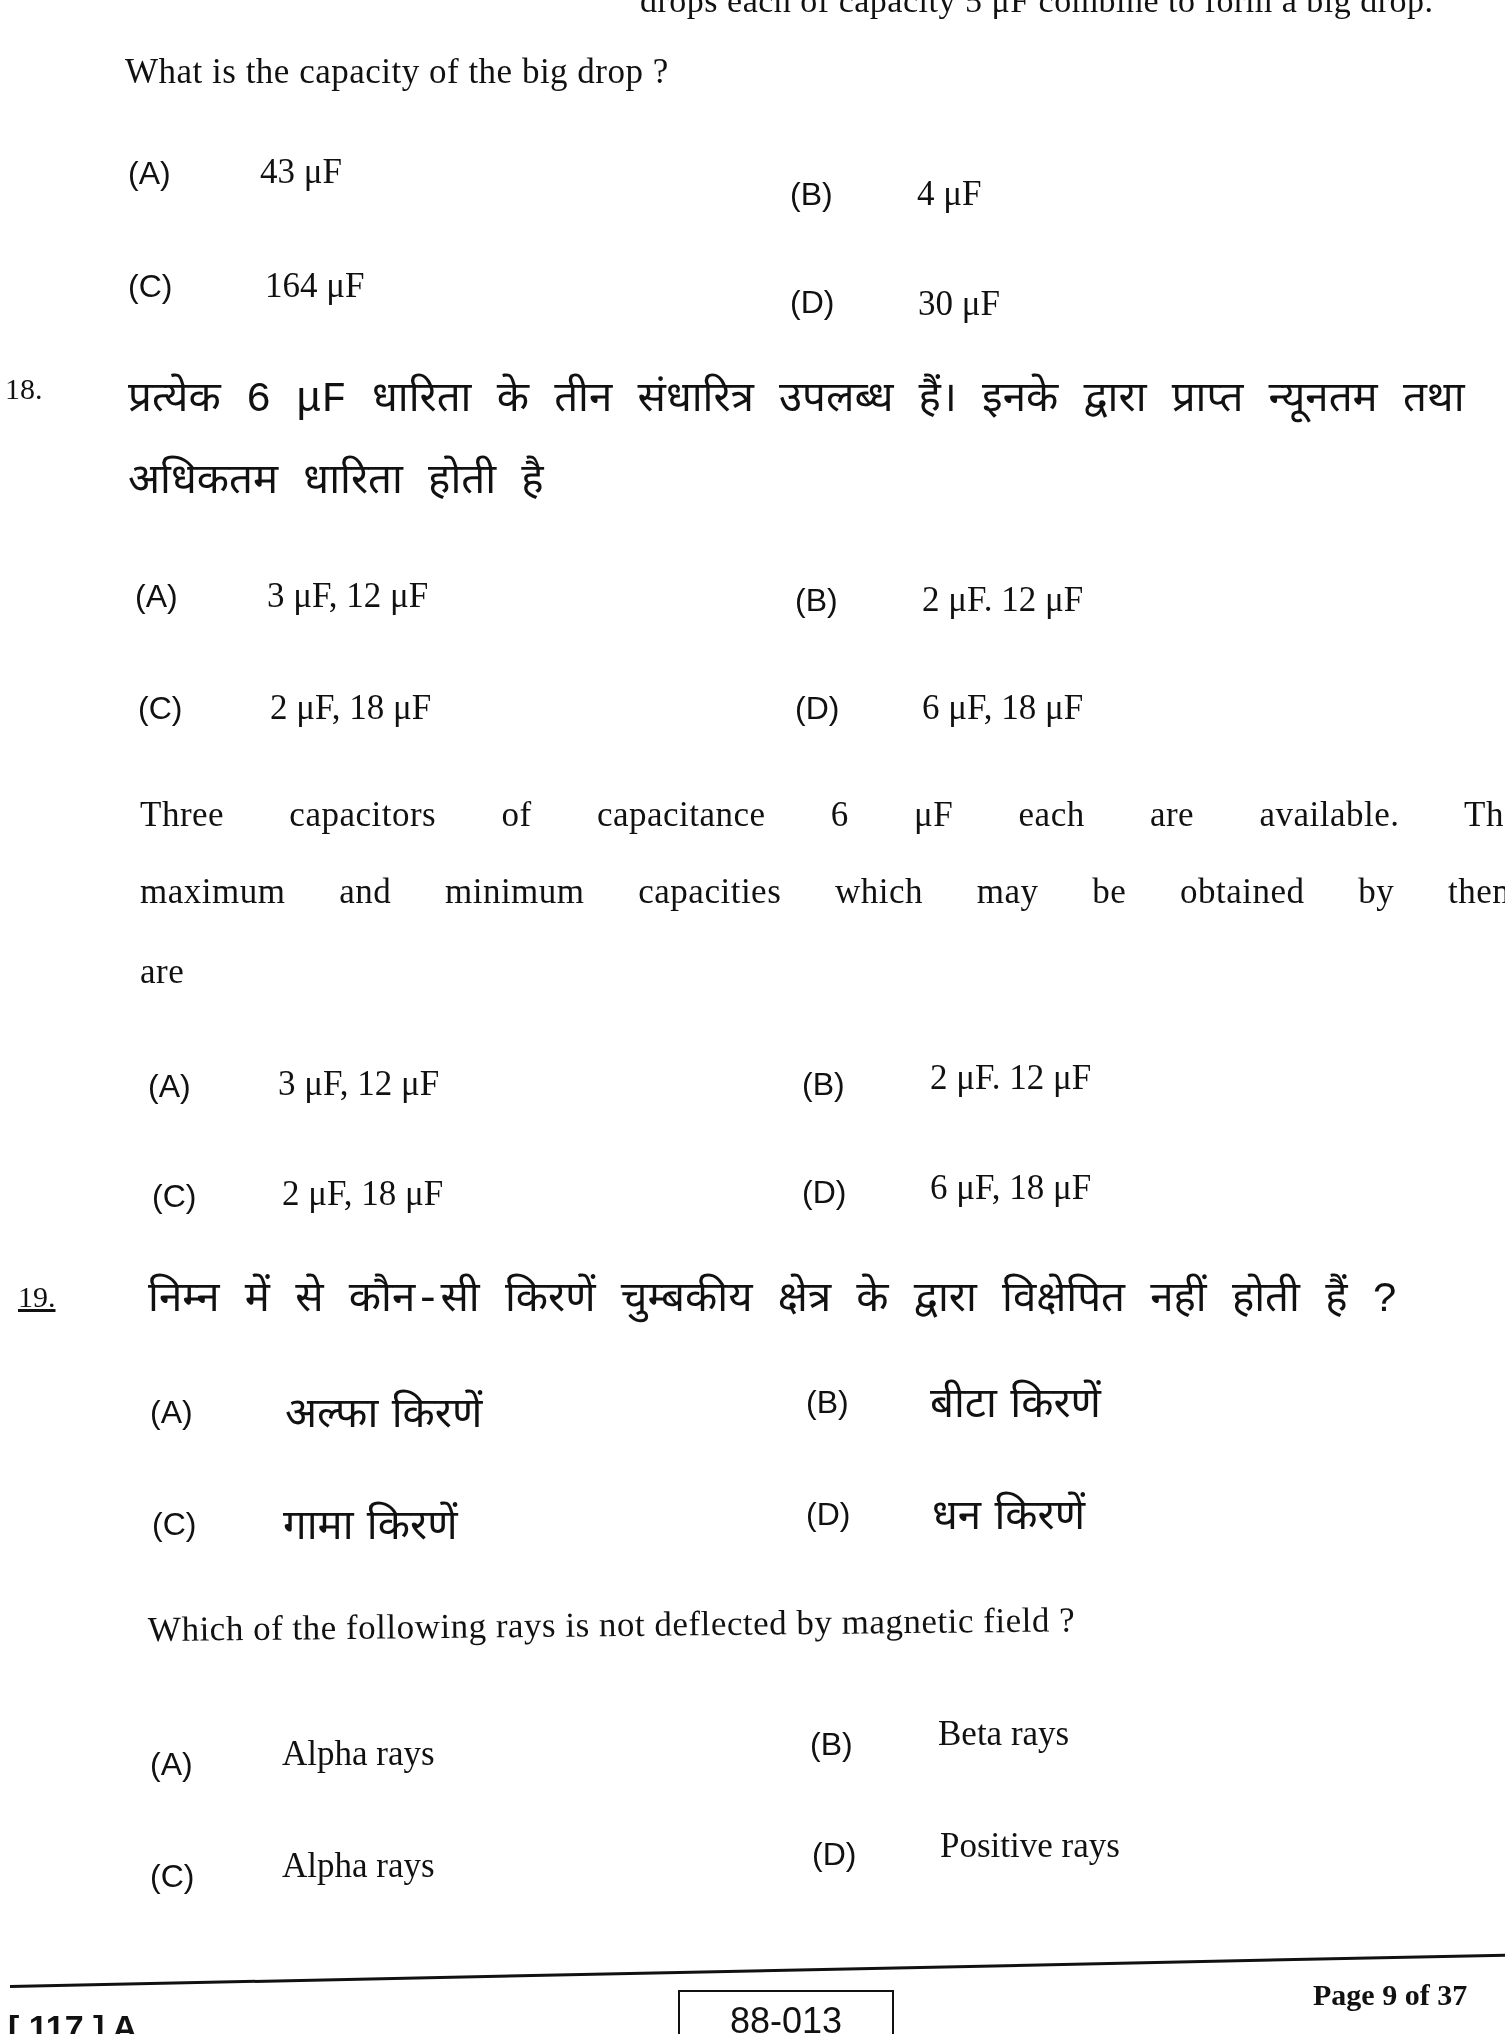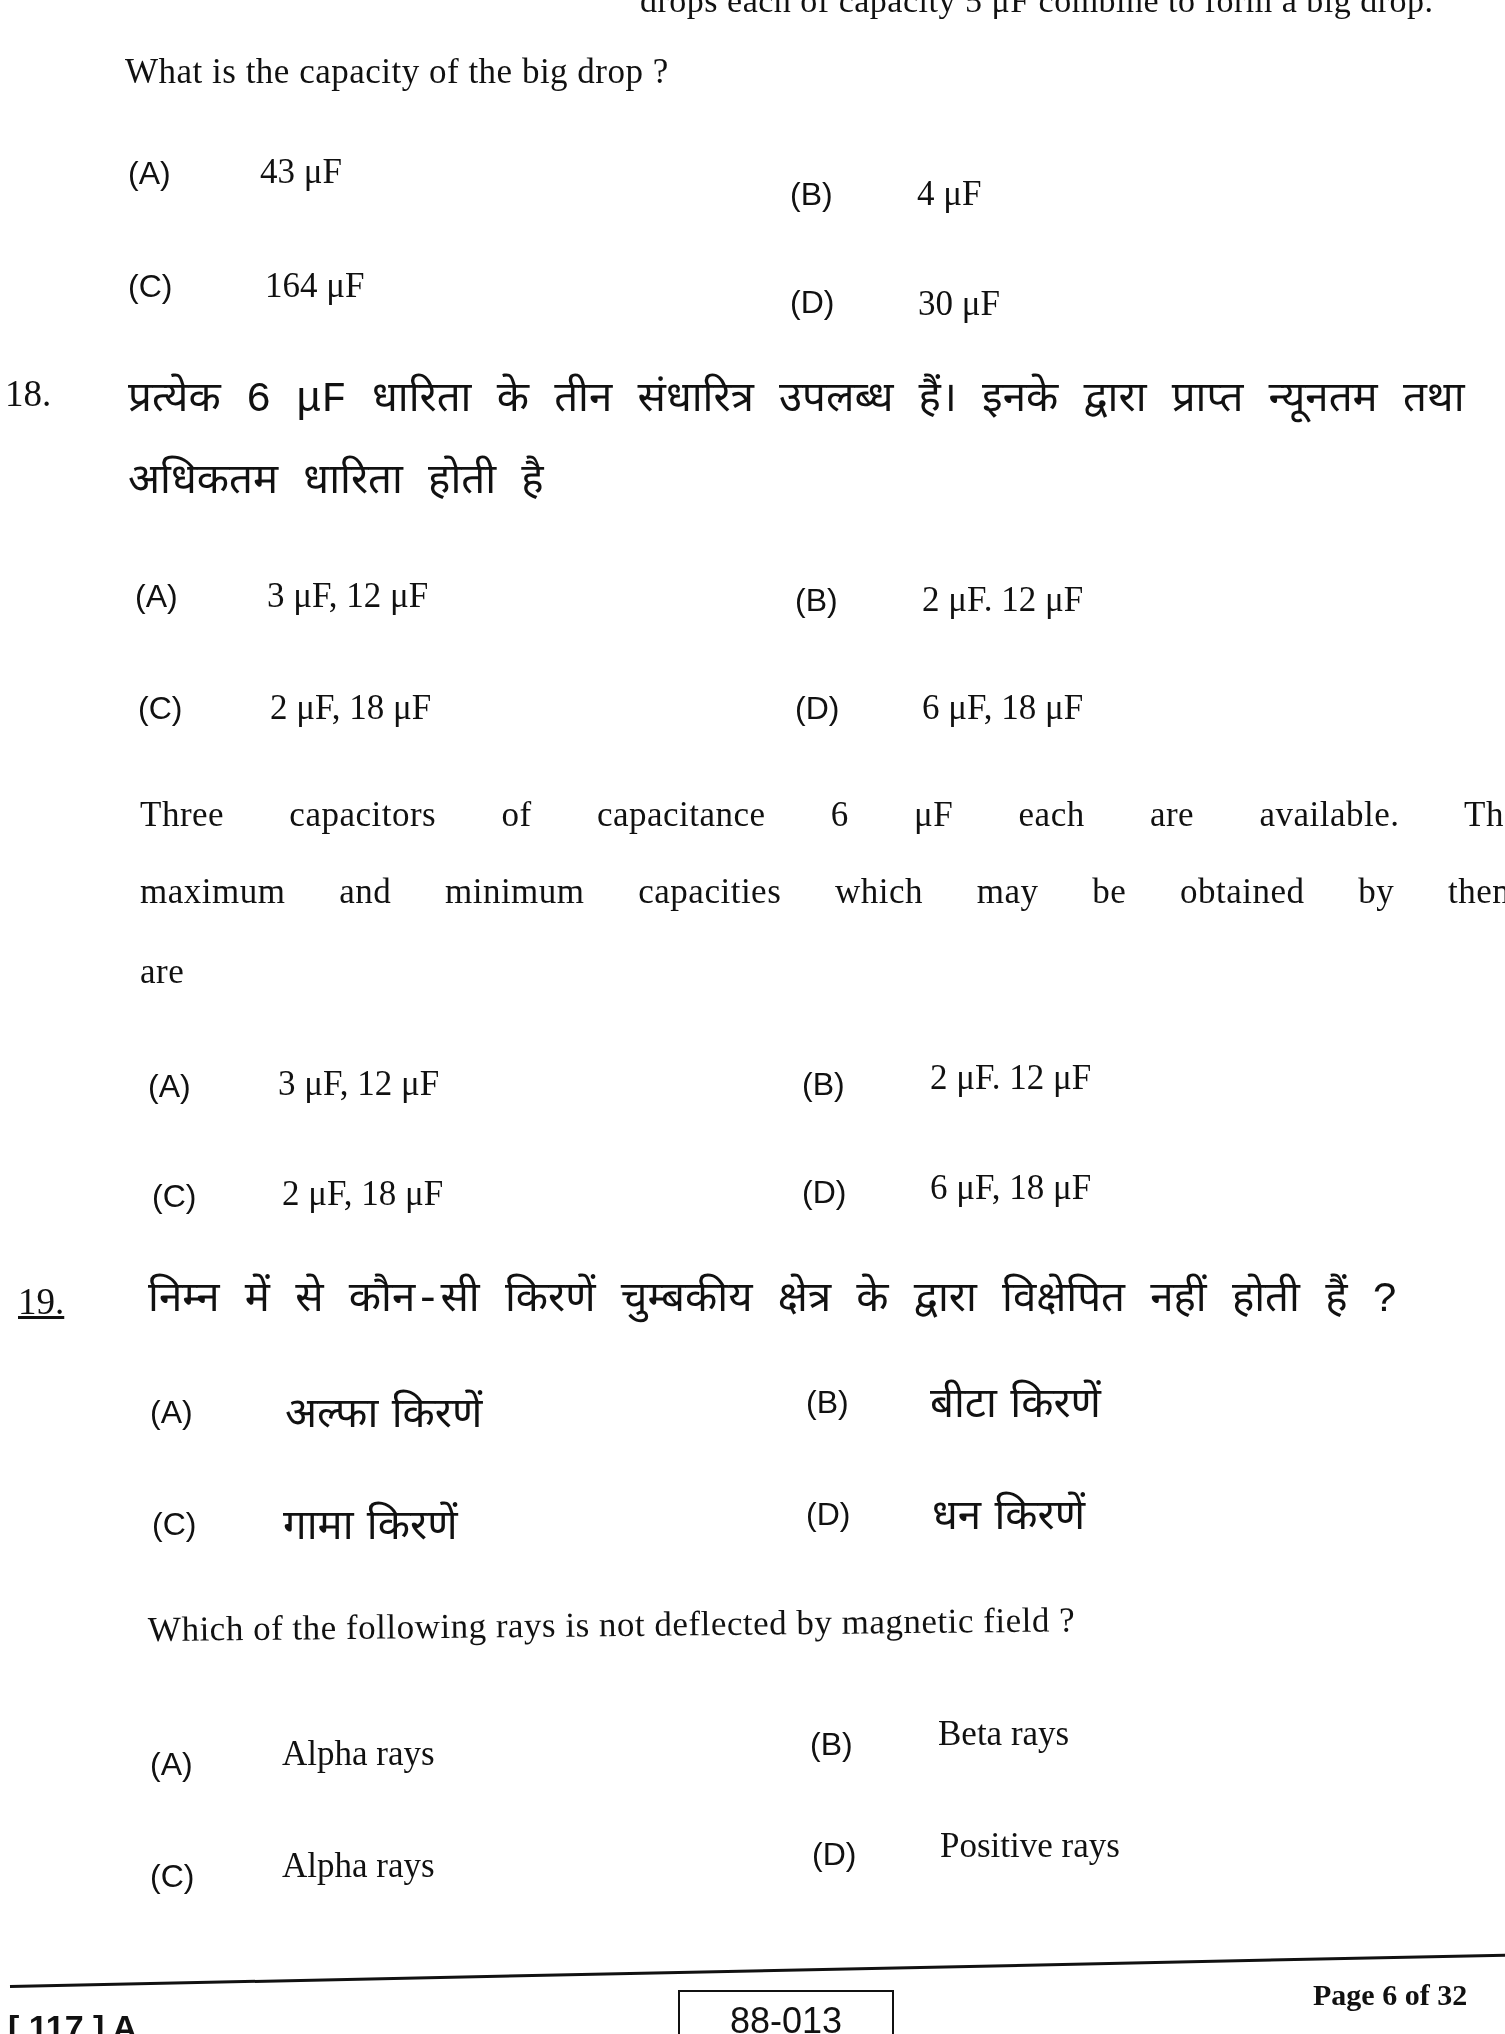--- a/index.html
+++ b/index.html
@@ -4,21 +4,21 @@
 <style>
   html, body { margin: 0; padding: 0; }
   body {
     width: 1505px; height: 2034px; background: #ffffff; color: #111;
     font-family: "DejaVu Serif", "Liberation Serif", serif;
     position: relative; overflow: hidden;
   }
   .abs { position: absolute; white-space: nowrap; }
   .en { font-family: "Liberation Serif", "DejaVu Serif", serif; font-size: 35px; letter-spacing: 0.5px; }
   .hi { font-family: Liberation Mono, monospace; font-size: 42px; text-align: center; }
-  .qnum { font-family: "Liberation Serif", serif; font-size: 37px; }
+  .qnum { font-family: "Liberation Serif", serif; font-size: 30px; }
   .opt-label { font-family: "Liberation Sans", sans-serif; font-size: 32px; }
   .opt-val { font-family: "Liberation Serif", serif; font-size: 35px; }
   .opt-val-hi { font-family: "DejaVu Sans", sans-serif; font-size: 42px; }
   .cut-top { top: -18px; }
   .justify { width: 1380px; text-align: justify; text-align-last: justify; white-space: normal; }
   .footer-line {
     position: absolute; left: 10px; top: 1985px; width: 1500px; height: 3px;
     background: #111; transform: rotate(-1.2deg); transform-origin: left center;
   }
   .code-box {
@@ -93,13 +93,13 @@
   <span class="abs opt-val" style="left:938px; top:1714px;">Beta rays</span>
   <span class="abs opt-label" style="left:150px; top:1858px;">(C)</span>
   <span class="abs opt-val" style="left:282px; top:1846px;">Alpha rays</span>
   <span class="abs opt-label" style="left:812px; top:1836px;">(D)</span>
   <span class="abs opt-val" style="left:940px; top:1826px;">Positive rays</span>
 </div>
 
 <div class="footer-line"></div>
 <span class="abs" style="left:8px; top:2008px; font-family:'Liberation Sans',sans-serif; font-size:34px; font-weight:bold;">[ 117 ] A</span>
 <div class="code-box">88-013</div>
-<span class="abs" style="left:1313px; top:1978px; font-family:'Liberation Serif',serif; font-size:30px; font-weight:bold;">Page 6 of 32</span>
+<span class="abs" style="left:1313px; top:1978px; font-family:'Liberation Serif',serif; font-size:30px; font-weight:bold;">Page 9 of 37</span>
 
 </body></html>

